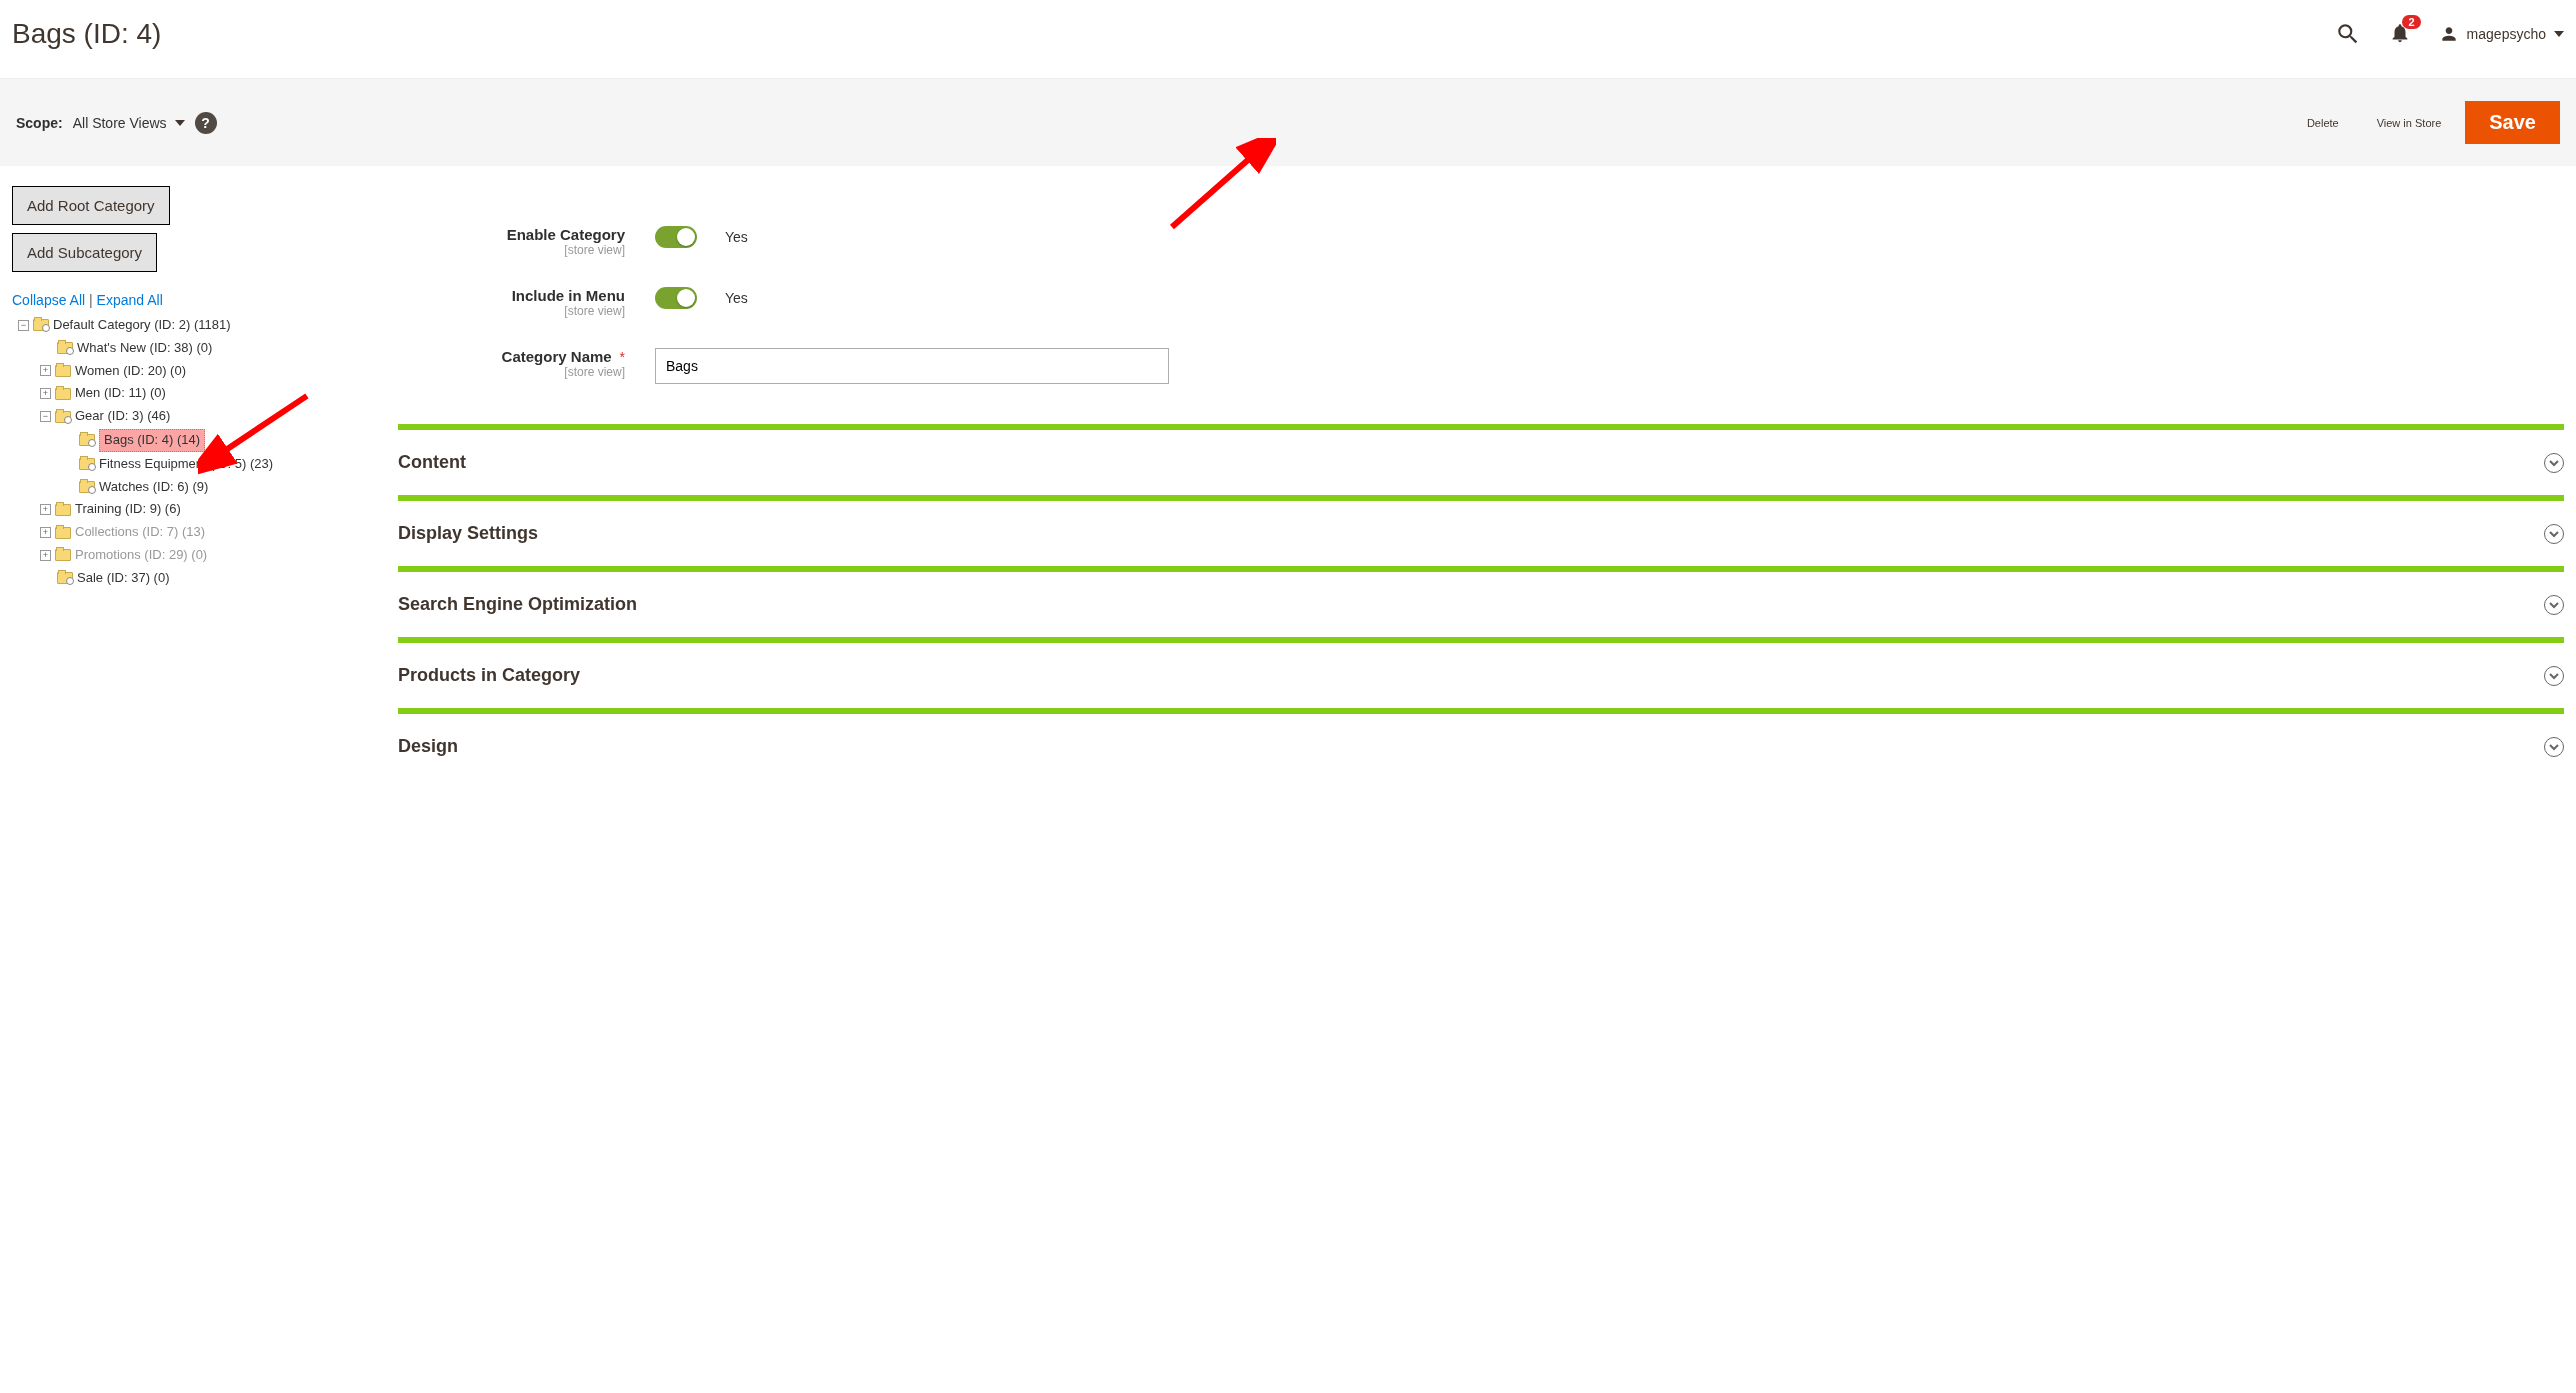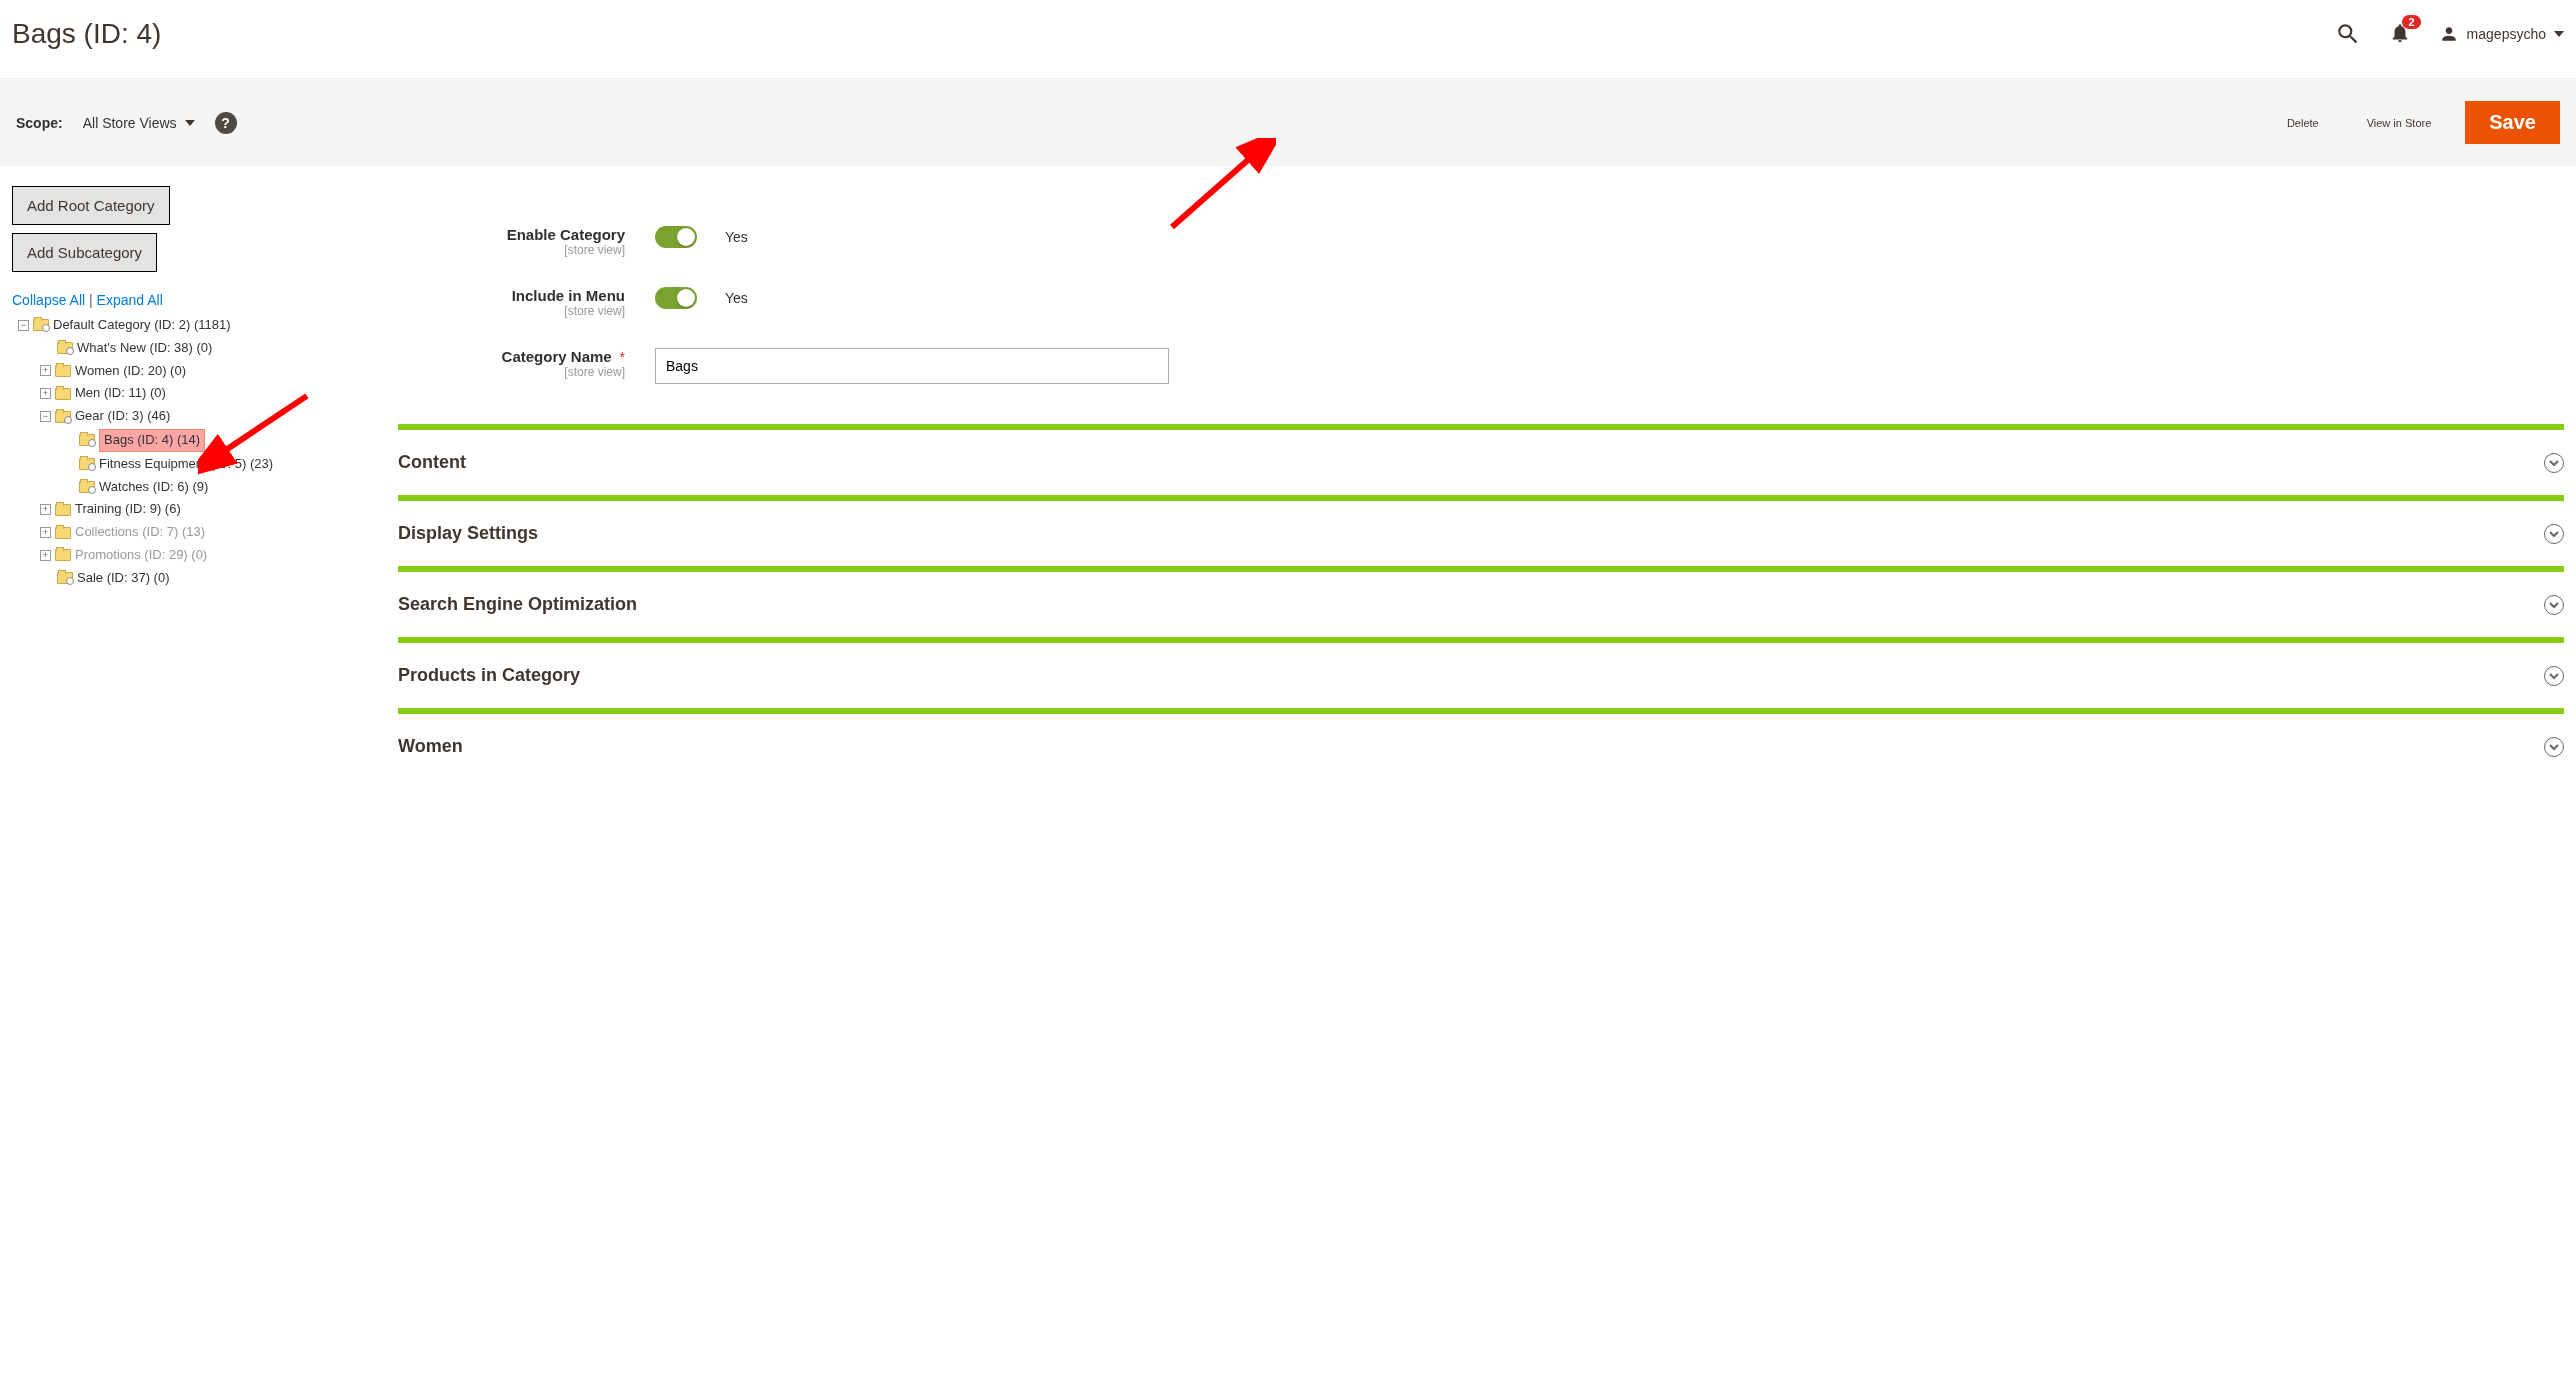--- a/index.html
+++ b/index.html
@@ -41,21 +41,21 @@
   .caret-down {
     width: 0; height: 0; border-left: 5px solid transparent;
     border-right: 5px solid transparent; border-top: 6px solid #41362f;
   }
   .actionbar {
     background: #f5f5f5;
     border-top: 1px solid #eee;
     display: flex;
     align-items: center;
     padding: 22px 16px;
-    gap: 20px;
+    gap: 10px;
   }
   .scope-label { font-weight: 700; color: #303030; }
   .scope-select { display: flex; align-items: center; gap: 8px; cursor: pointer; }
   .help-circle {
     width: 22px; height: 22px; border-radius: 50%;
     background: #514943; color: #fff; display: flex;
     align-items: center; justify-content: center; font-weight: 700;
     font-size: 14px;
   }
   .actionbar-spacer { flex: 1; }
@@ -357,21 +357,21 @@
     </div>
     <div class="fieldset">
       <span class="fieldset-title">Products in Category</span>
       <span class="chevron-circle">
           <svg viewBox="0 0 10 10">
             <polyline points="1,3 5,7 9,3"></polyline>
           </svg>
         </span>
     </div>
     <div class="fieldset" style="border-bottom:none;">
-      <span class="fieldset-title">Women</span>
+      <span class="fieldset-title">Design</span>
       <span class="chevron-circle">
           <svg viewBox="0 0 10 10">
             <polyline points="1,3 5,7 9,3"></polyline>
           </svg>
         </span>
     </div>
   </div>
 </div>
 
 <svg class="arrow-annotation" style="left:198px; top:386px;" width="119" height="89" viewBox="0 0 120 90">

